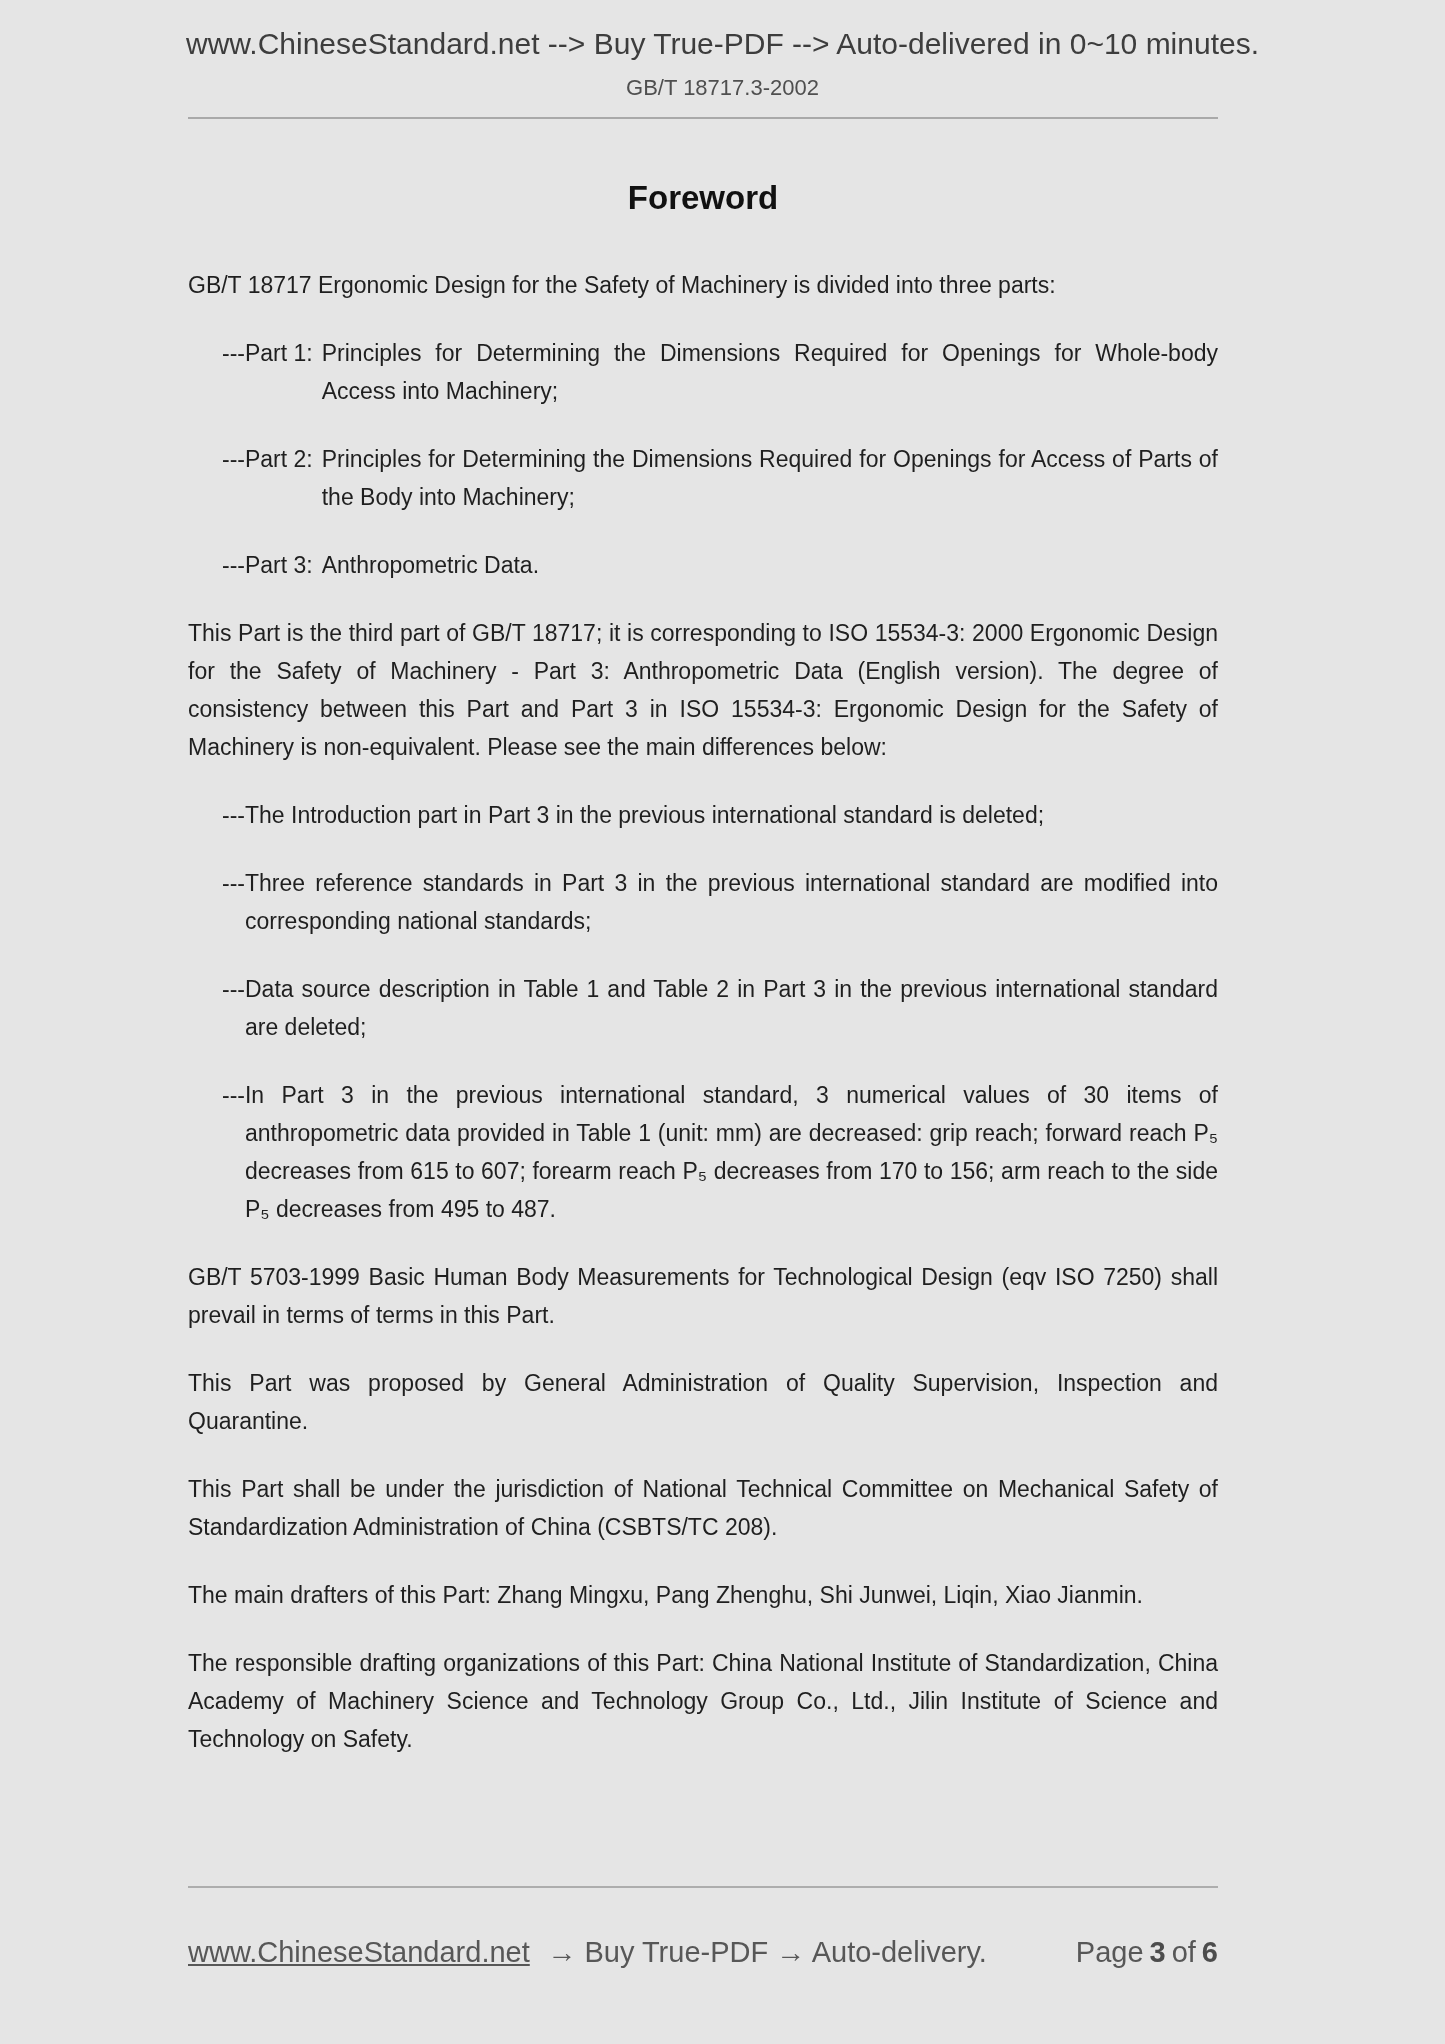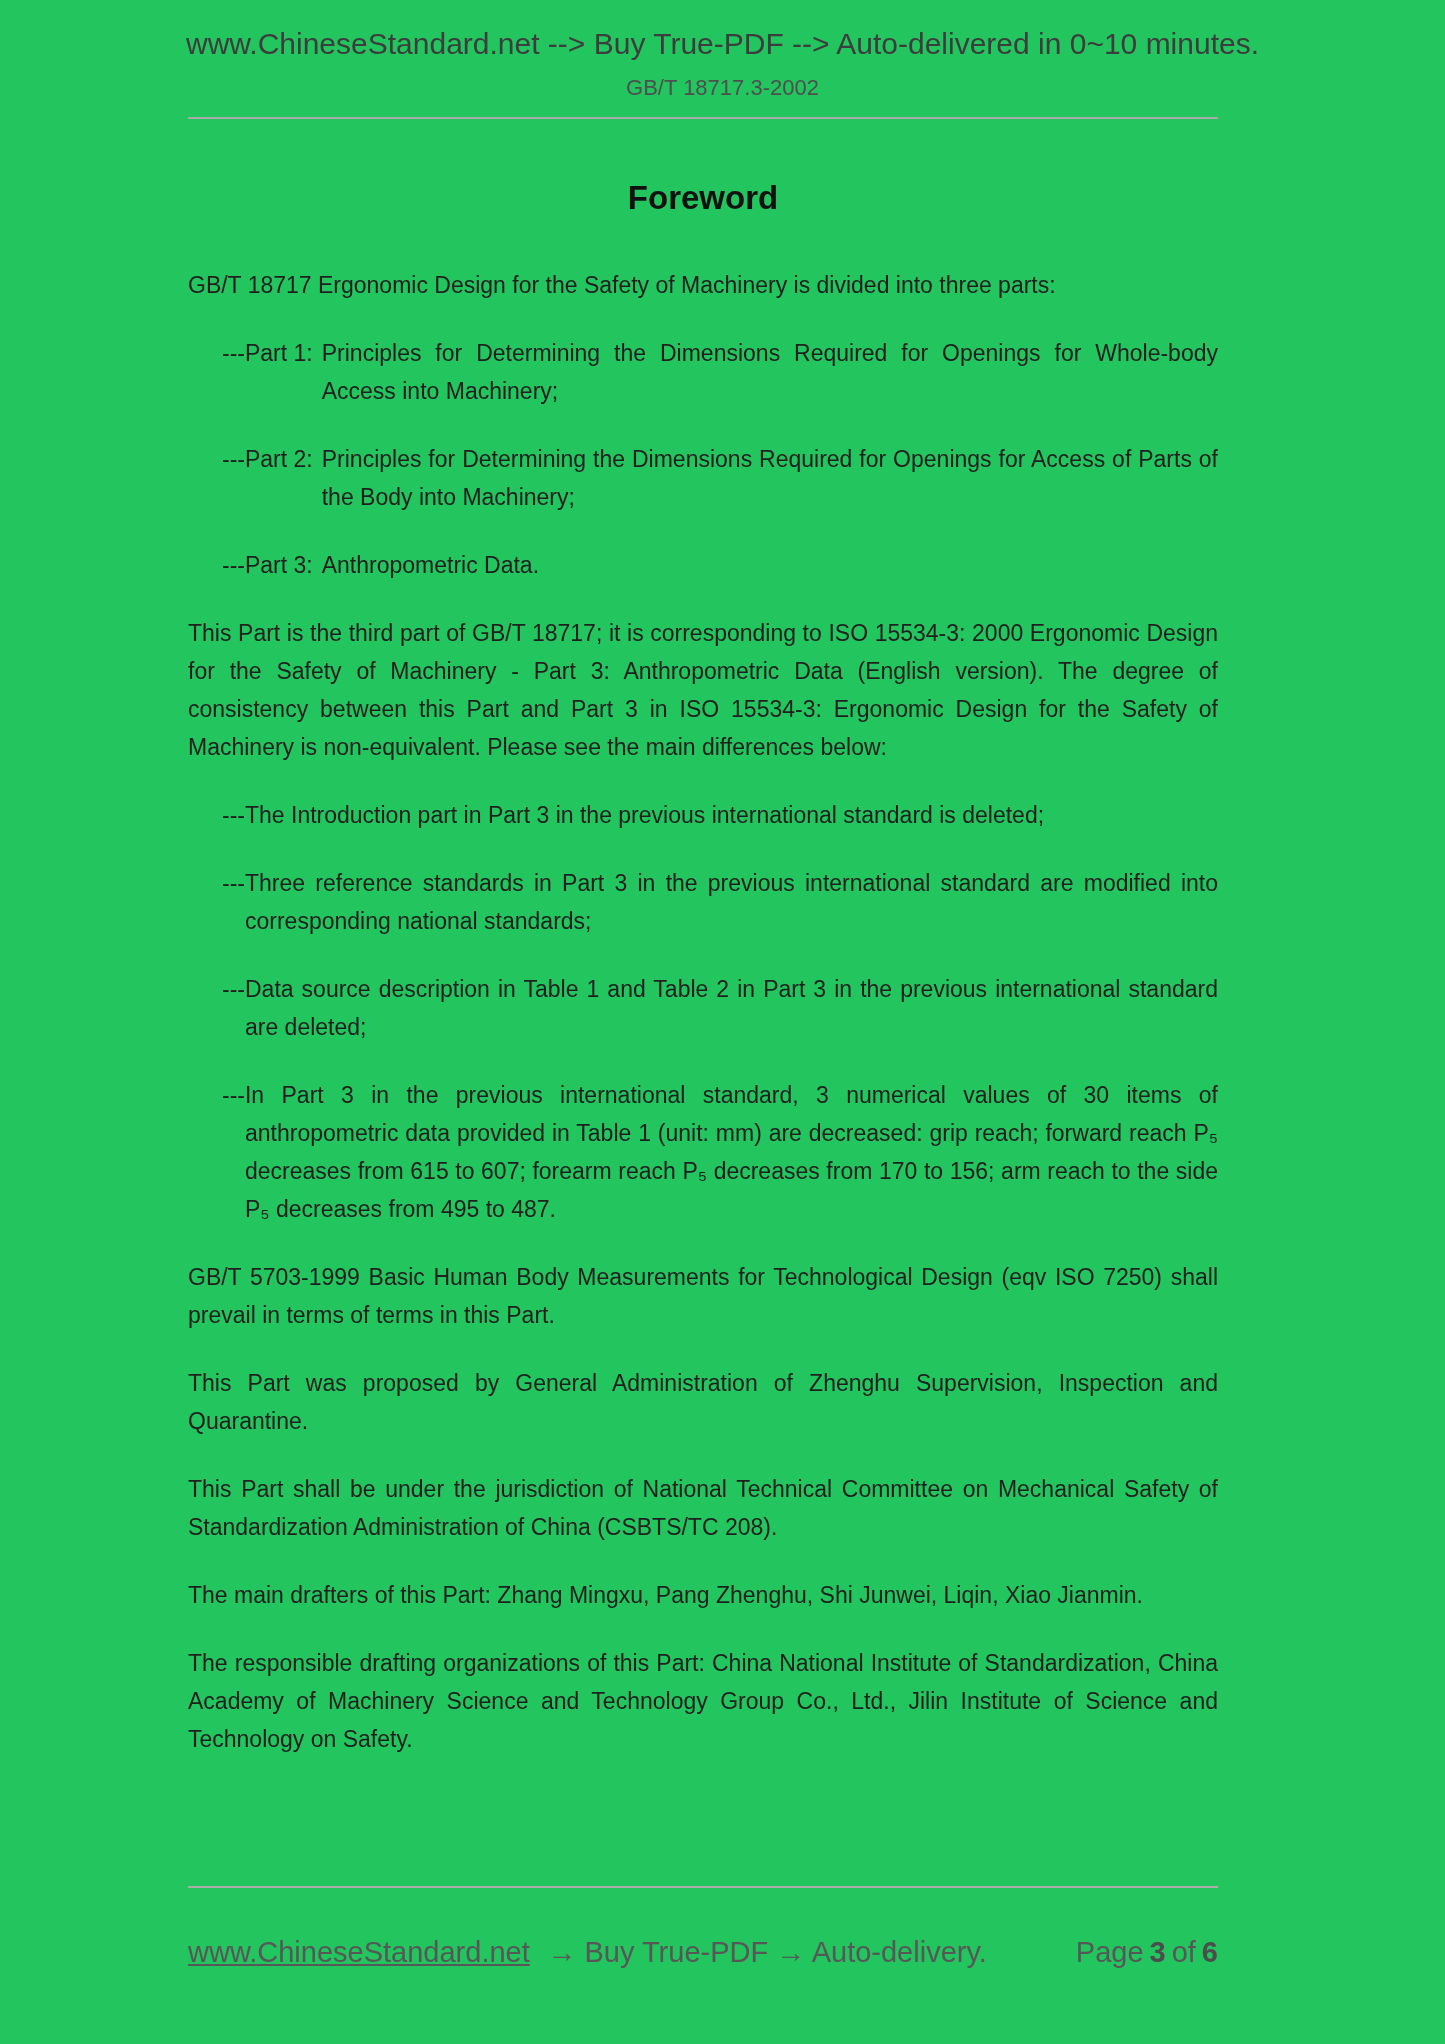--- a/index.html
+++ b/index.html
@@ -1,20 +1,20 @@
 <!DOCTYPE html>
 <html><head>
 <meta charset="utf-8">
 <style>
   html, body { margin: 0; padding: 0; background: #ffffff; }
   .page {
     position: relative;
     width: 1445px;
     height: 2044px;
-    background: #22c55e;
+    background: #e5e5e5;
     font-family: "Liberation Sans", "DejaVu Sans", sans-serif;
     color: #1f1f1f;
     overflow: hidden;
   }
 
   
   .header { position: absolute; top: 27px; left: 0; width: 100%; text-align: center; }
   .promo { font-size: 30px; line-height: 34px; color: #3d3d3d; }
   .docnum { font-size: 22px; line-height: 26px; color: #4f4f4f; margin-top: 14px; }
   .rule-top {
@@ -96,21 +96,21 @@
     <div class="bullet">
       <span class="bullet-label">---</span>
       <span class="bullet-text">Data source description in Table 1 and Table 2 in Part 3 in the previous international standard are deleted;</span>
     </div>
     <div class="bullet">
       <span class="bullet-label">---</span>
       <span class="bullet-text">In Part 3 in the previous international standard, 3 numerical values of 30 items of anthropometric data provided in Table 1 (unit: mm) are decreased: grip reach; forward reach P₅ decreases from 615 to 607; forearm reach P₅ decreases from 170 to 156; arm reach to the side P₅ decreases from 495 to 487.</span>
     </div>
 
     <p class="para">GB/T 5703-1999 Basic Human Body Measurements for Technological Design (eqv ISO 7250) shall prevail in terms of terms in this Part.</p>
-    <p class="para">This Part was proposed by General Administration of Zhenghu Supervision, Inspection and Quarantine.</p>
+    <p class="para">This Part was proposed by General Administration of Quality Supervision, Inspection and Quarantine.</p>
     <p class="para">This Part shall be under the jurisdiction of National Technical Committee on Mechanical Safety of Standardization Administration of China (CSBTS/TC 208).</p>
     <p class="para">The main drafters of this Part: Zhang Mingxu, Pang Zhenghu, Shi Junwei, Liqin, Xiao Jianmin.</p>
     <p class="para">The responsible drafting organizations of this Part: China National Institute of Standardization, China Academy of Machinery Science and Technology Group Co., Ltd., Jilin Institute of Science and Technology on Safety.</p>
   </div>
 
   <div class="rule-bottom"></div>
 
   <div class="footer">
     <div class="footer-left">
       <span class="footer-site">www.ChineseStandard.net</span>

